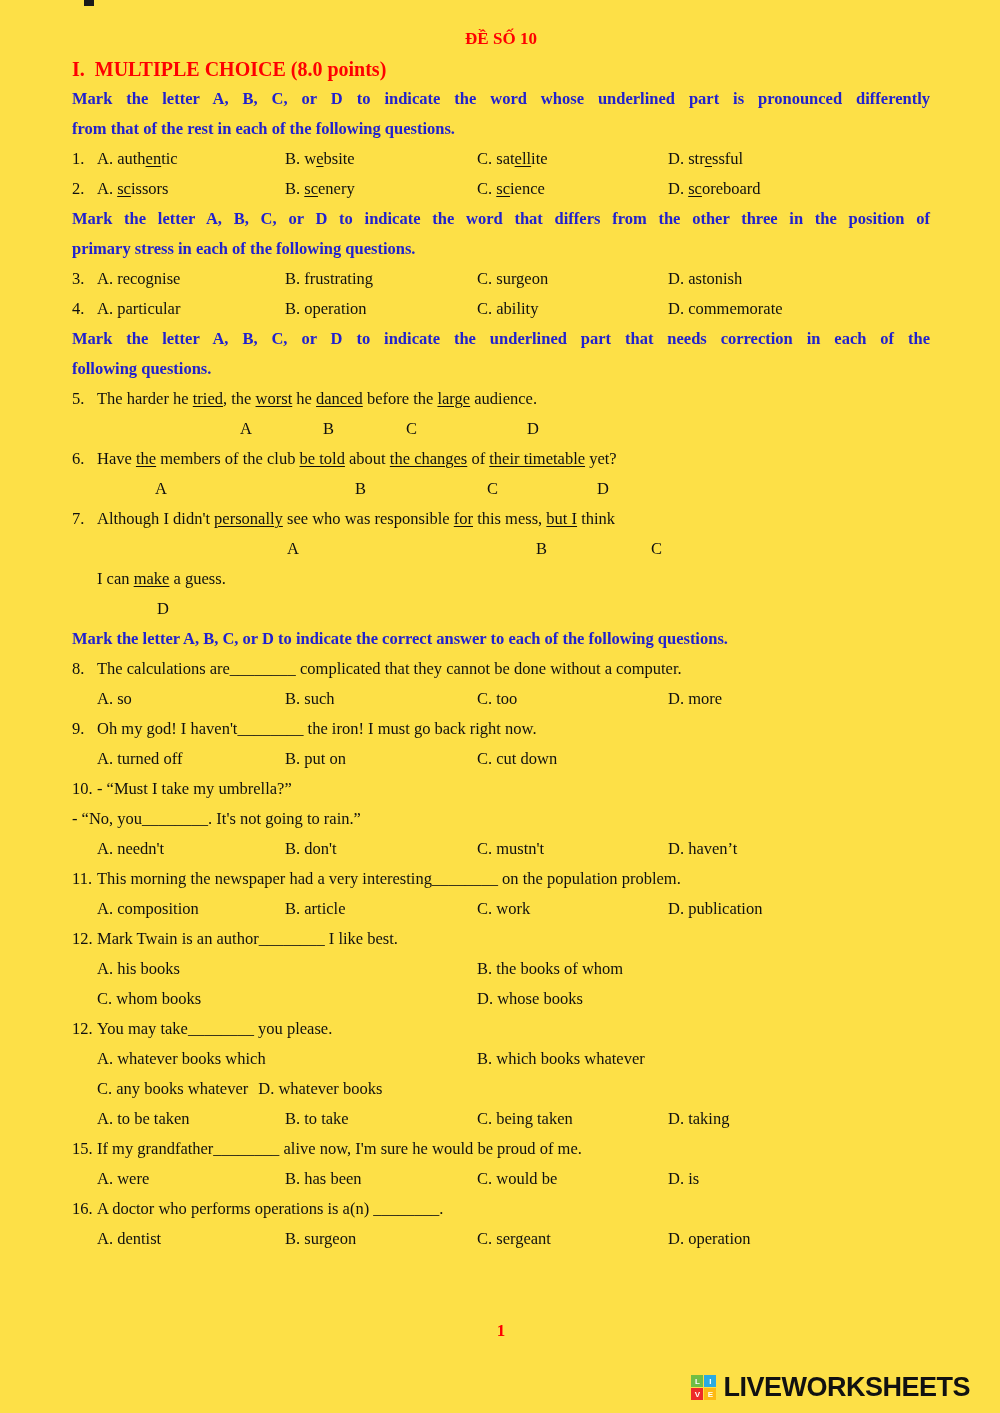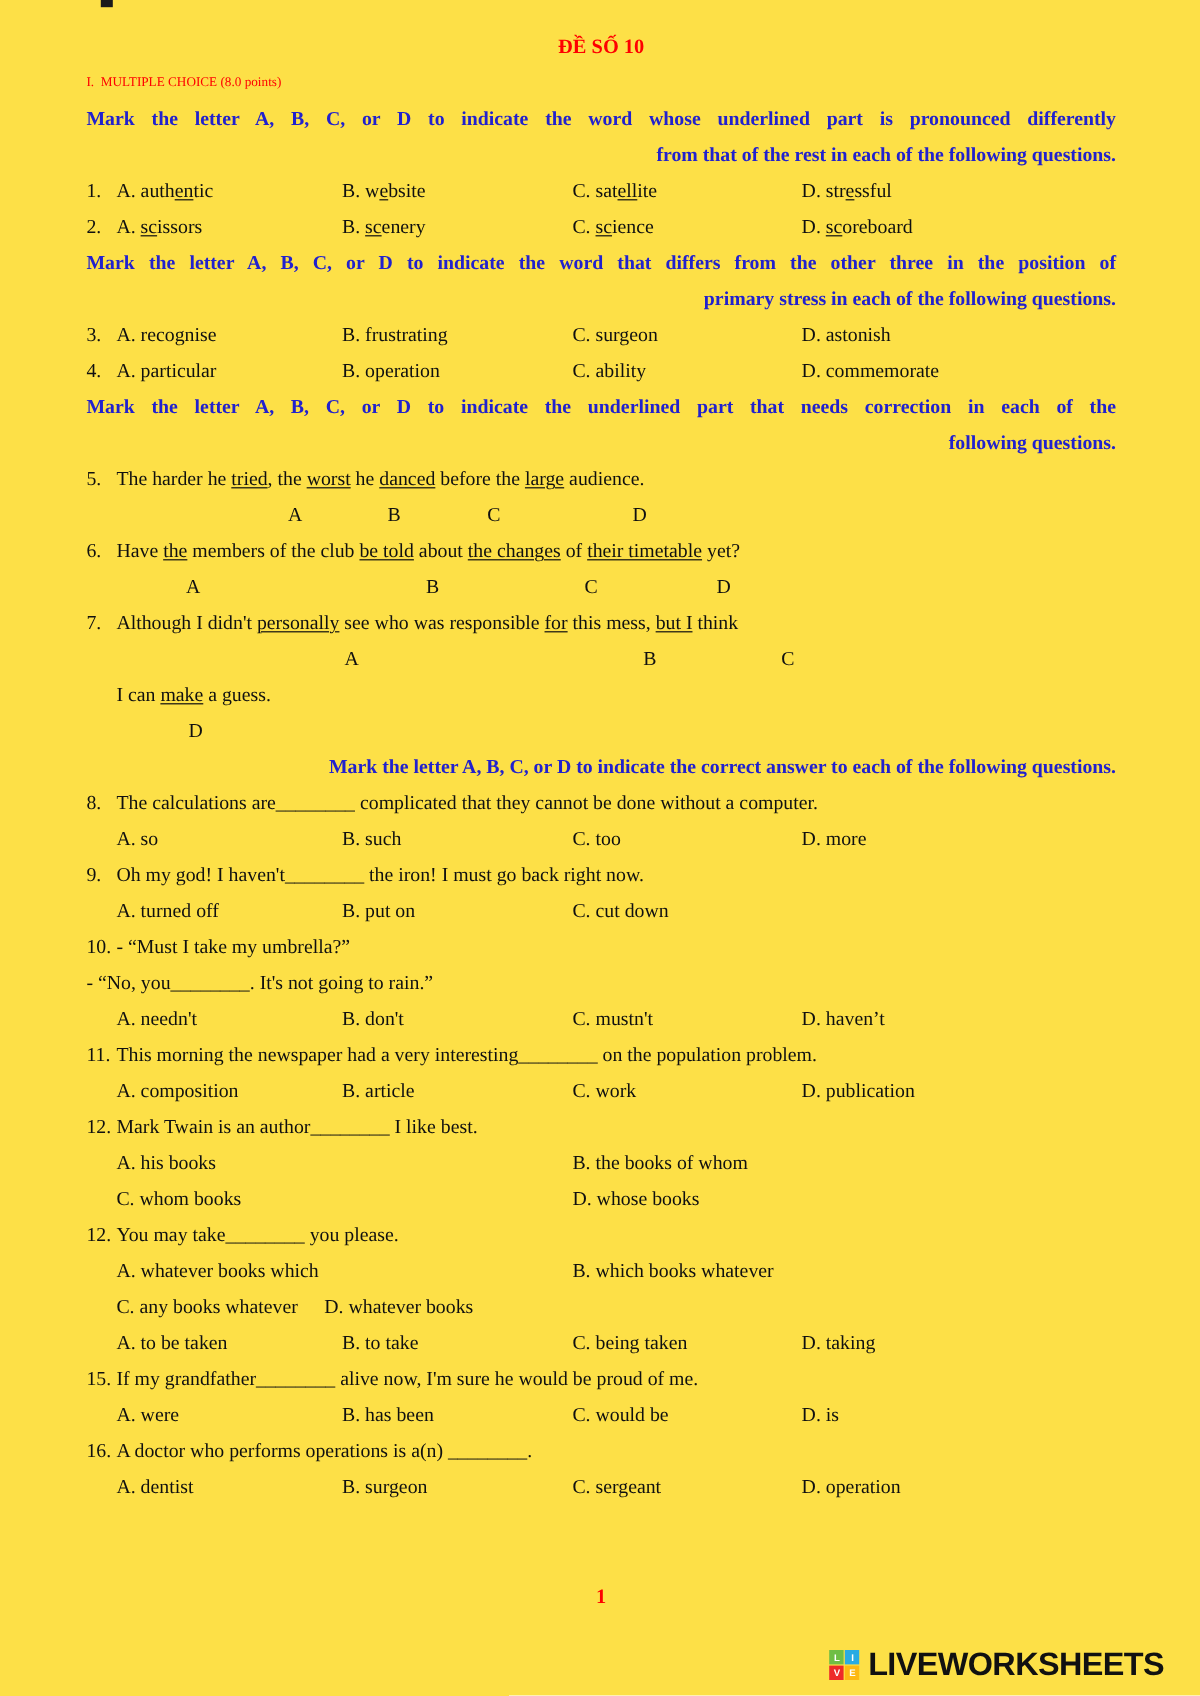--- a/index.html
+++ b/index.html
@@ -8,32 +8,32 @@
     width:1000px; height:1413px;
     background:#fde047;
     font-family:"Liberation Serif", serif;
     font-size:16.5px;
     color:#101010;
     overflow:hidden;
   }
   .artifact { position:absolute; left:84px; top:0; width:10px; height:6px; background:#1a1a1a; }
   .content { padding:24px 70px 0 72px; }
   .title { text-align:center; font-weight:bold; font-size:17px; line-height:30px; white-space:pre-wrap; }
-  .section-heading { font-weight:normal; font-size:11px; line-height:30px; white-space:pre-wrap; }
+  .section-heading { font-weight:bold; font-size:20px; line-height:30px; white-space:pre-wrap; }
   .instruction { font-weight:bold; }
-  .instr-line { line-height:30px;text-align:right; }
+  .instr-line { line-height:30px; }
   .instr-line.just { text-align:justify; text-align-last:justify; }
   .line { line-height:30px; position:relative; }
   .qnum { display:inline-block; min-width:25px; }
   .qnum-abs { position:absolute; left:0; top:0; }
   .u { text-decoration:underline; text-underline-offset:2px; text-decoration-thickness:1px; }
   .optrow { line-height:30px; padding-left:25px; position:relative; }
   .optrow.four { display:grid; grid-template-columns:188px 192px 191px 1fr; }
   .optrow.two  { display:grid; grid-template-columns:380px 1fr; }
-  .optrow.flow { display:flex; gap:22px; }
+  .optrow.flow { display:flex; gap:10px; }
   .letters-row { position:relative; height:30px; line-height:30px; }
   .letter { position:absolute; top:0; }
   .pagenum { text-align:center; font-weight:bold; line-height:30px; margin-top:62px; font-size:17px; }
   .brandbar { position:absolute; right:30px; bottom:10px; display:flex; align-items:center; gap:7px; cursor:pointer; }
   .logo-grid { display:grid; grid-template-columns:12px 12px; grid-template-rows:12px 12px; gap:1px; }
   .logo-sq { width:12px; height:12px; display:flex; align-items:center; justify-content:center;
              color:#fff; font-family:"Liberation Sans", sans-serif; font-size:8px; font-weight:bold; }
   .brand-text { font-family:"Liberation Sans", sans-serif; font-weight:bold; font-size:27px;
                 letter-spacing:-0.5px; color:#111; }
 </style>

